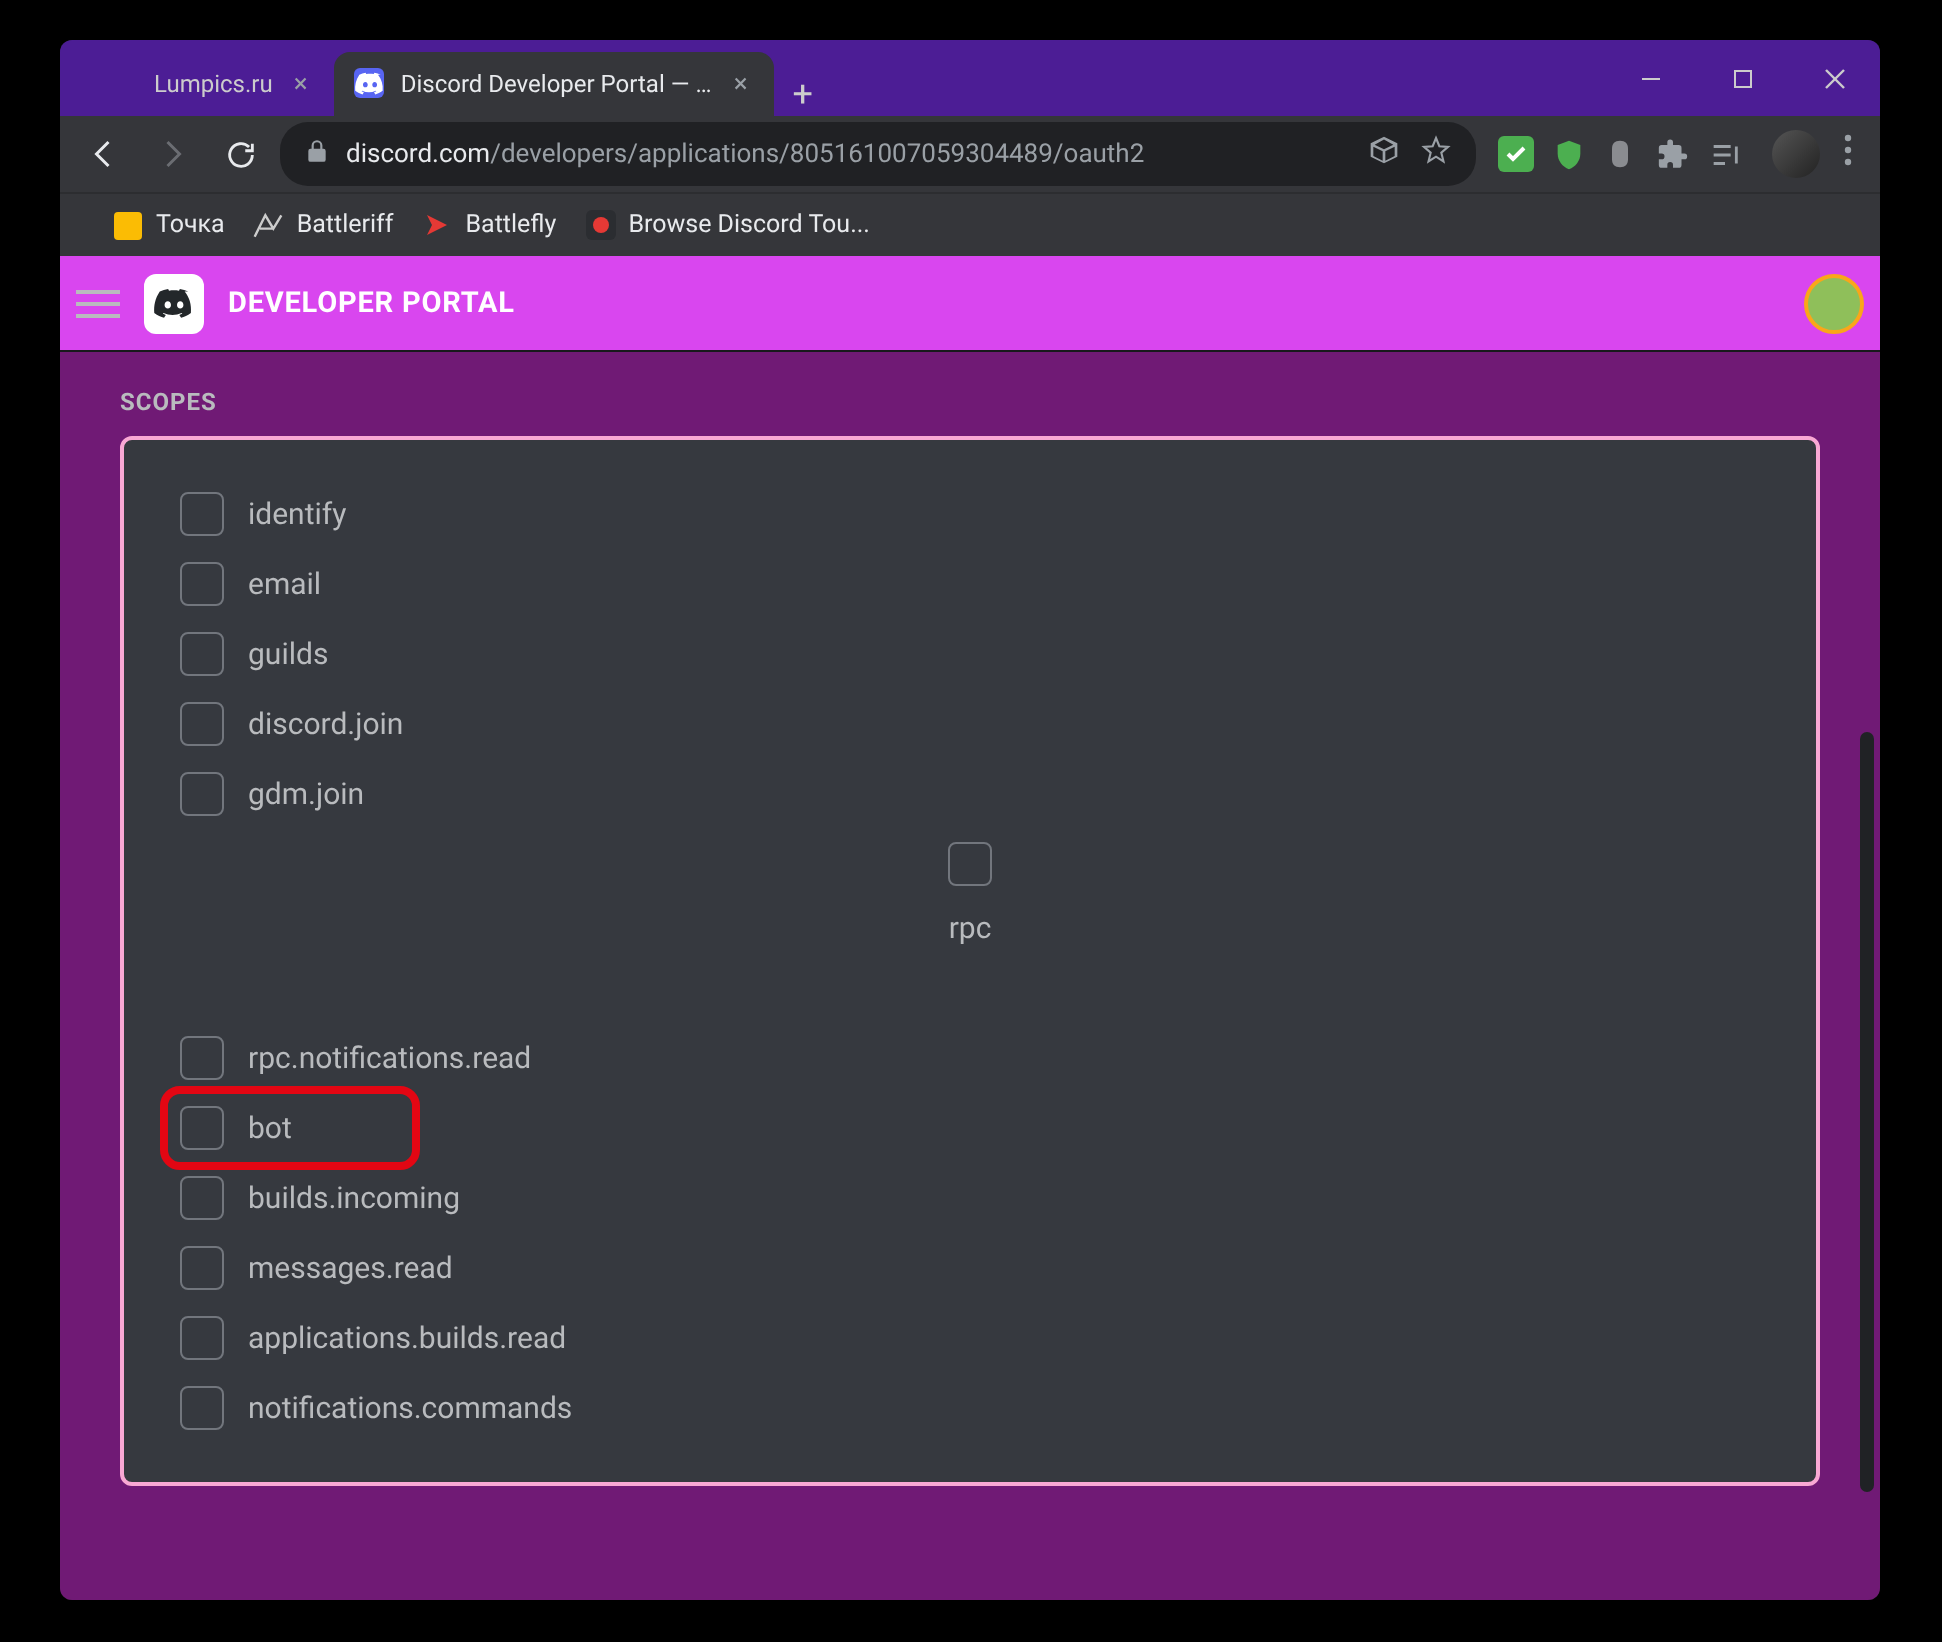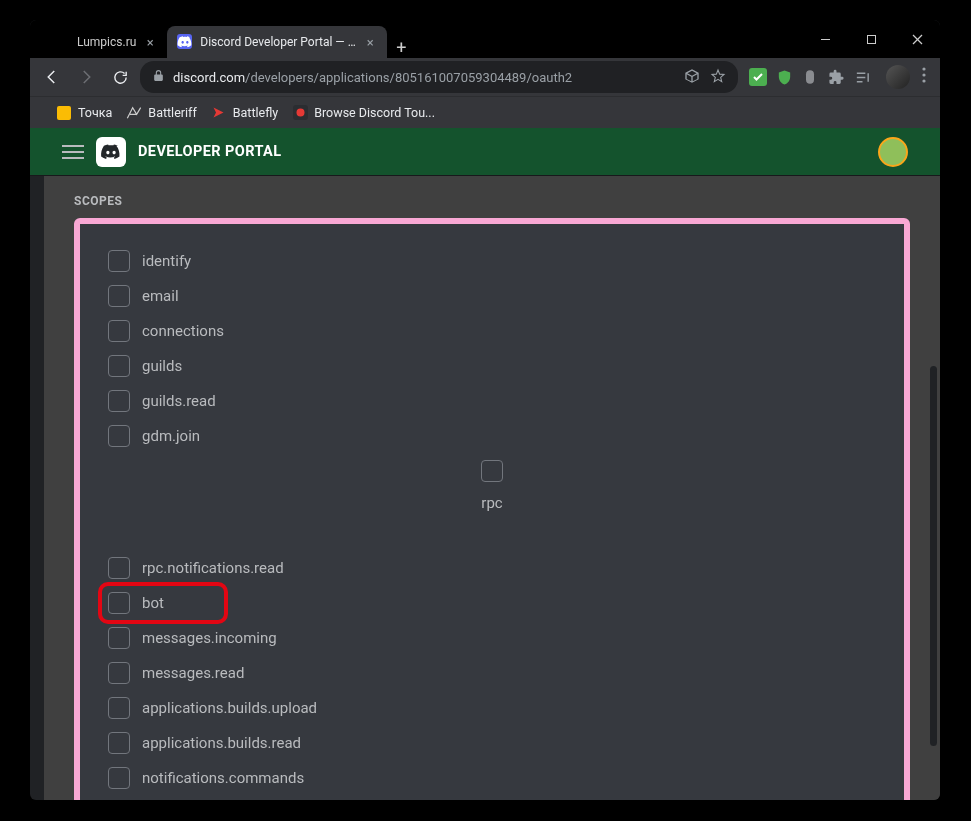--- a/index.html
+++ b/index.html
@@ -1,19 +1,19 @@
 <!DOCTYPE html>
 <html><head>
 <meta charset="utf-8">
 <style>
 * { margin:0; padding:0; box-sizing:border-box; font-family:-apple-system,BlinkMacSystemFont,"Segoe UI",Roboto,sans-serif; }
 body { background:#000; width:971px; height:821px; overflow:hidden; position:relative; }
 .win-frame { position:absolute; top:20px; left:30px; width:910px; height:780px; background:#202225; border-radius:6px; overflow:hidden; display:flex; flex-direction:column; }
 
-.titlebar { height:38px; background:#000000; display:flex; align-items:stretch; }
+.titlebar { height:38px; background:#4c1d95; display:flex; align-items:stretch; }
 .tabs { display:flex; align-items:flex-end; padding-left:14px; gap:0; }
 .tab { display:flex; align-items:center; height:32px; padding:0 10px; font-size:12px; color:#ccc; border-radius:8px 8px 0 0; max-width:220px; gap:7px; cursor:pointer; }
 .tab.active { background:#35363a; color:#e8eaed; }
 .tab svg, .tab .fav { width:16px; height:16px; flex-shrink:0; }
 .tab .fav-circle { width:14px; height:14px; border-radius:50%; background:#f28b3b; }
 .tab .fav-discord { width:15px; height:15px; border-radius:3px; background:#5865F2; display:flex; align-items:center; justify-content:center; }
 .tab .lbl { white-space:nowrap; overflow:hidden; text-overflow:ellipsis; flex:1; }
 .tab .x { width:14px; font-size:13px; color:#9aa0a6; text-align:center; }
 .newtab { width:28px; display:flex; align-items:center; justify-content:center; color:#ccc; font-size:18px; cursor:pointer; }
 .spacer { flex:1; }
@@ -30,32 +30,32 @@
 .omni .ra { display:flex; gap:10px; color:#9aa0a6; }
 .ext { display:flex; gap:6px; align-items:center; padding:0 4px; }
 .ext .ei { width:20px; height:20px; display:flex; align-items:center; justify-content:center; cursor:pointer; }
 .avatar { width:24px; height:24px; border-radius:50%; background:linear-gradient(135deg,#555,#222); margin-left:4px; }
 .menu3 { color:#9aa0a6; padding:0 6px; cursor:pointer; }
 
 .bkbar { height:32px; background:#35363a; border-top:1px solid #2c2d30; display:flex; align-items:center; padding:0 26px; gap:14px; font-size:12.5px; color:#e8eaed; }
 .bk { display:flex; align-items:center; gap:6px; cursor:pointer; }
 .bk .bi { width:16px; height:16px; display:flex; align-items:center; justify-content:center; }
 
-.d-head { height:48px; background:#14532d; display:flex; align-items:center; padding:0 32px; gap:12px; border-bottom:1px solid #18191c; }
+.d-head { height:48px; background:#d946ef; display:flex; align-items:center; padding:0 8px; gap:12px; border-bottom:1px solid #18191c; }
 .ham { width:22px; cursor:pointer; }
 .ham div { height:2px; background:#b9bbbe; margin:4px 0; }
 .d-logo { width:30px; height:30px; background:#fff; border-radius:6px; display:flex; align-items:center; justify-content:center; }
 .d-title { color:#fff; font-weight:700; font-size:14.5px; letter-spacing:0.4px; }
 .d-head .sp { flex:1; }
 .d-av { width:30px; height:30px; border-radius:50%; background:#8fbf5a; border:2px solid #faa61a; }
 
-.content { flex:1; background:#404040; overflow-y:auto; position:relative;margin-left:14px; }
+.content { flex:1; background:#701a75; overflow-y:auto; position:relative; }
 .content-inner { padding:18px 30px; }
 .sec-title { color:#b9bbbe; font-size:12px; font-weight:700; letter-spacing:0.5px; margin-bottom:10px; }
-.panel { border:6px solid #f9a8d4; border-radius:6px; padding:26px 28px; background:#36393f; }
+.panel { border:2px solid #f9a8d4; border-radius:6px; padding:26px 28px; background:#36393f; }
 .scope-list { display:flex; flex-direction:column; gap:13px; }
 .scope-item { display:flex; align-items:center; gap:12px; cursor:pointer; position:relative; }
 .scope-item.gap-after { margin-bottom:32px;flex-direction:column; }
 .cb { width:22px; height:22px; border:1.5px solid #72767d; border-radius:4px; flex-shrink:0; }
 .scope-label { color:#b9bbbe; font-size:15px; }
 .highlight { position:absolute; border:4px solid #e30613; border-radius:10px; pointer-events:none; }
 
 .sb { position:absolute; right:3px; top:190px; width:7px; height:380px; background:#202225; border-radius:4px; }
 </style>
 </head>
@@ -230,61 +230,53 @@
             <div class="scope-item">
               <div class="cb"></div>
               <span class="scope-label">identify</span>
             </div>
             <div class="scope-item">
               <div class="cb"></div>
               <span class="scope-label">email</span>
             </div>
             <div class="scope-item">
               <div class="cb"></div>
-              <span class="scope-label">connections</span>
-            </div>
-            <div class="scope-item">
-              <div class="cb"></div>
               <span class="scope-label">guilds</span>
             </div>
             <div class="scope-item">
               <div class="cb"></div>
-              <span class="scope-label">guilds.read</span>
+              <span class="scope-label">discord.join</span>
             </div>
             <div class="scope-item">
               <div class="cb"></div>
               <span class="scope-label">gdm.join</span>
             </div>
             <div class="scope-item gap-after">
               <div class="cb"></div>
               <span class="scope-label">rpc</span>
             </div>
             <div class="scope-item">
               <div class="cb"></div>
               <span class="scope-label">rpc.notifications.read</span>
             </div>
             <div class="scope-item">
               <div class="cb"></div>
               <span class="scope-label">bot</span>
               <div class="highlight" style="left: -10px; top: -10px; width: 130px; height: 42px;"></div>
             </div>
             <div class="scope-item">
               <div class="cb"></div>
-              <span class="scope-label">messages.incoming</span>
+              <span class="scope-label">builds.incoming</span>
             </div>
             <div class="scope-item">
               <div class="cb"></div>
               <span class="scope-label">messages.read</span>
             </div>
             <div class="scope-item">
               <div class="cb"></div>
-              <span class="scope-label">applications.builds.upload</span>
-            </div>
-            <div class="scope-item">
-              <div class="cb"></div>
               <span class="scope-label">applications.builds.read</span>
             </div>
             <div class="scope-item">
               <div class="cb"></div>
               <span class="scope-label">notifications.commands</span>
             </div>
           </div>
       </div>
     </div>
     <div class="sb"></div>

